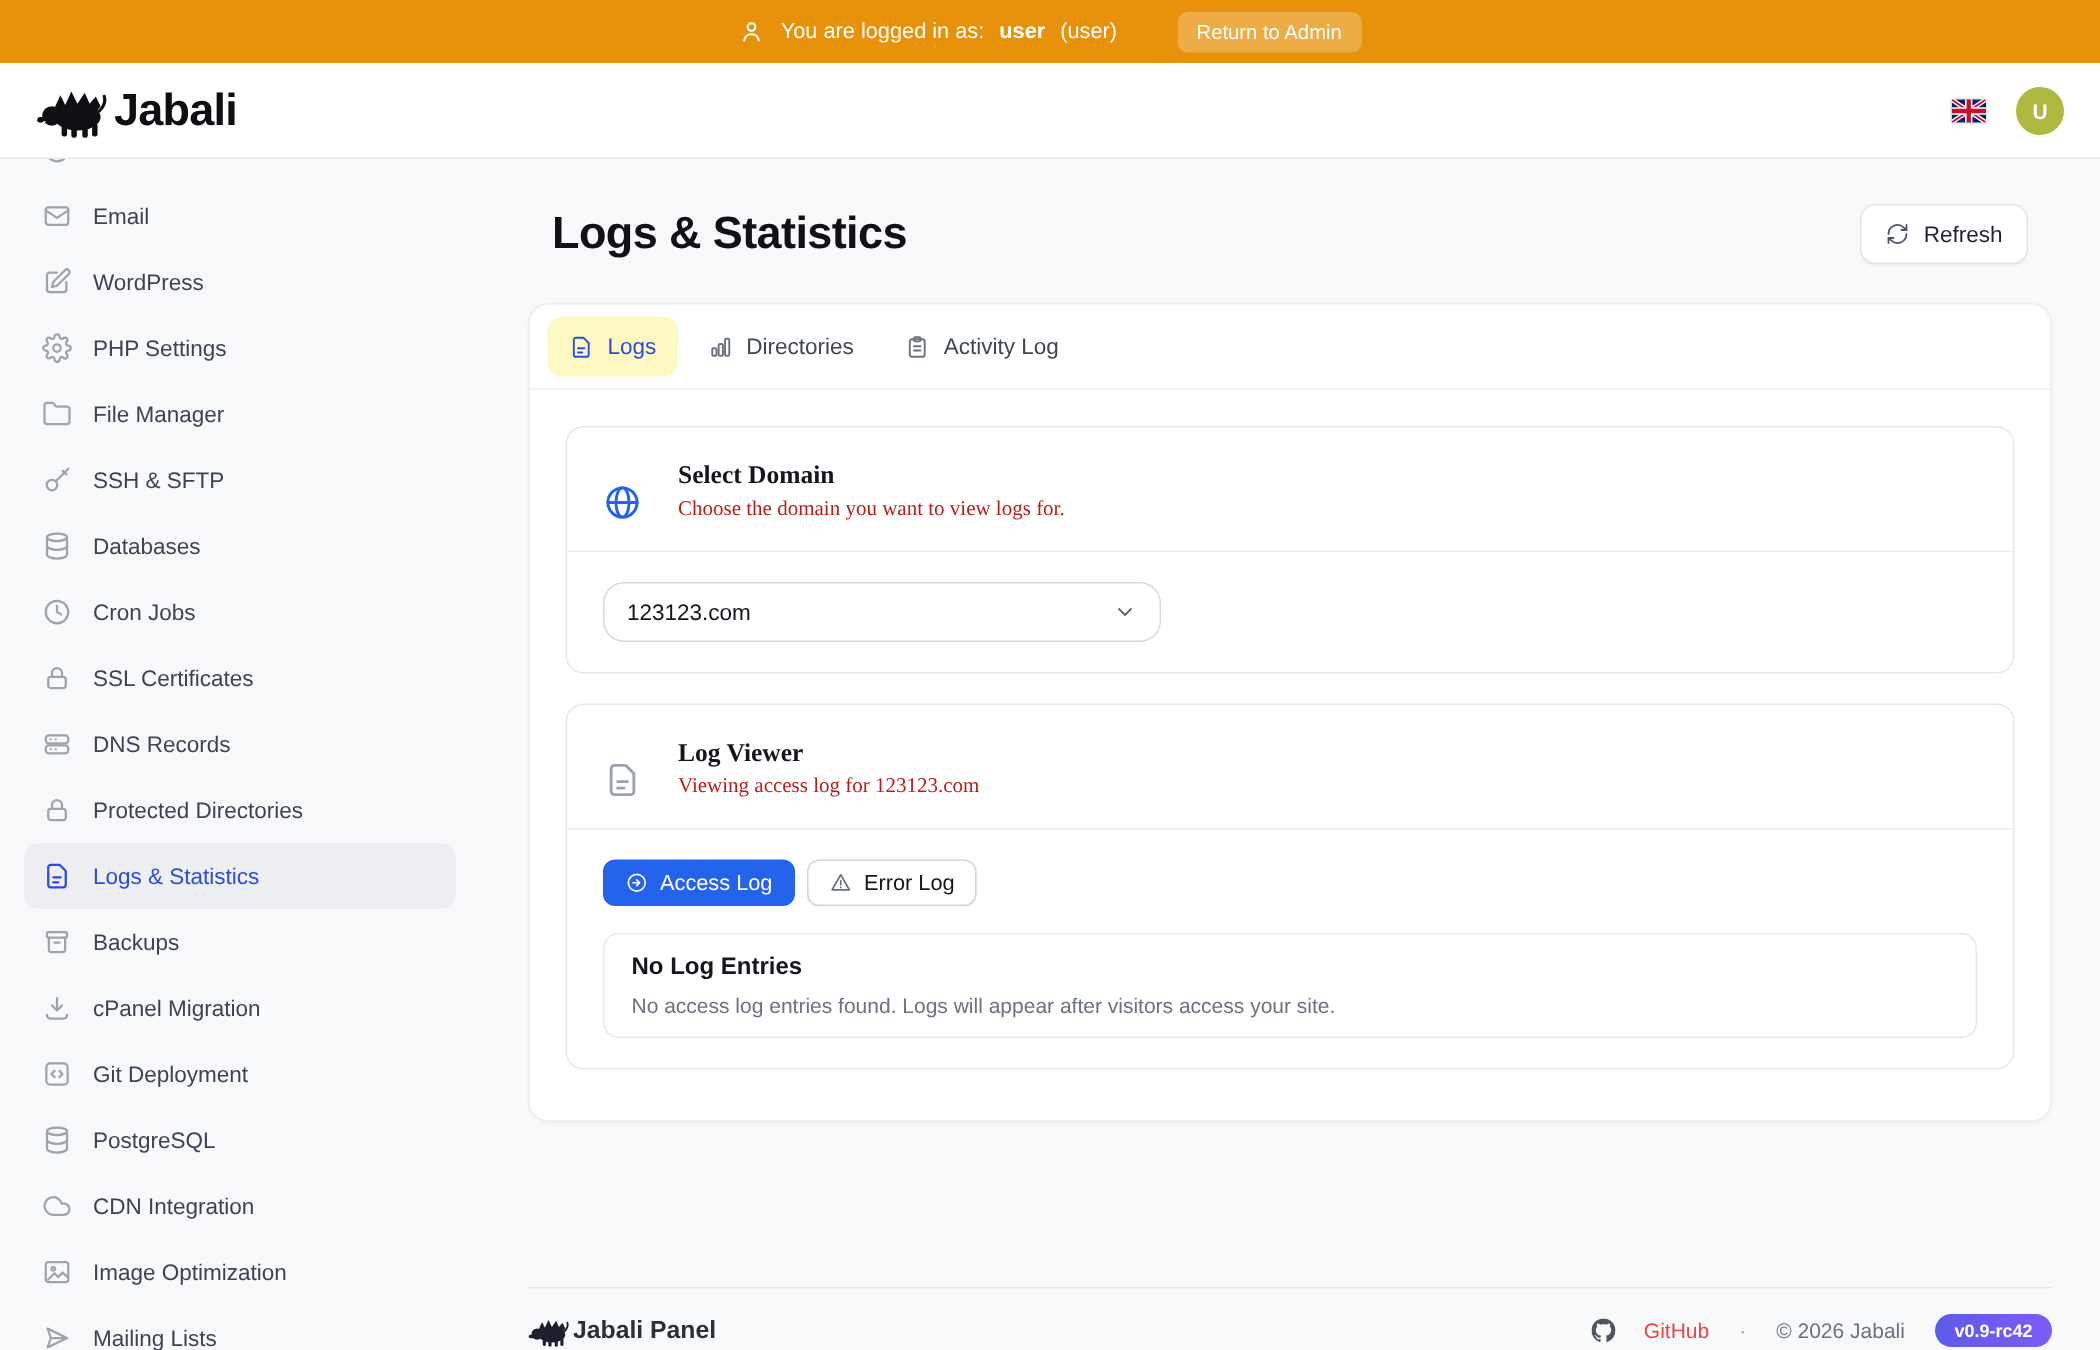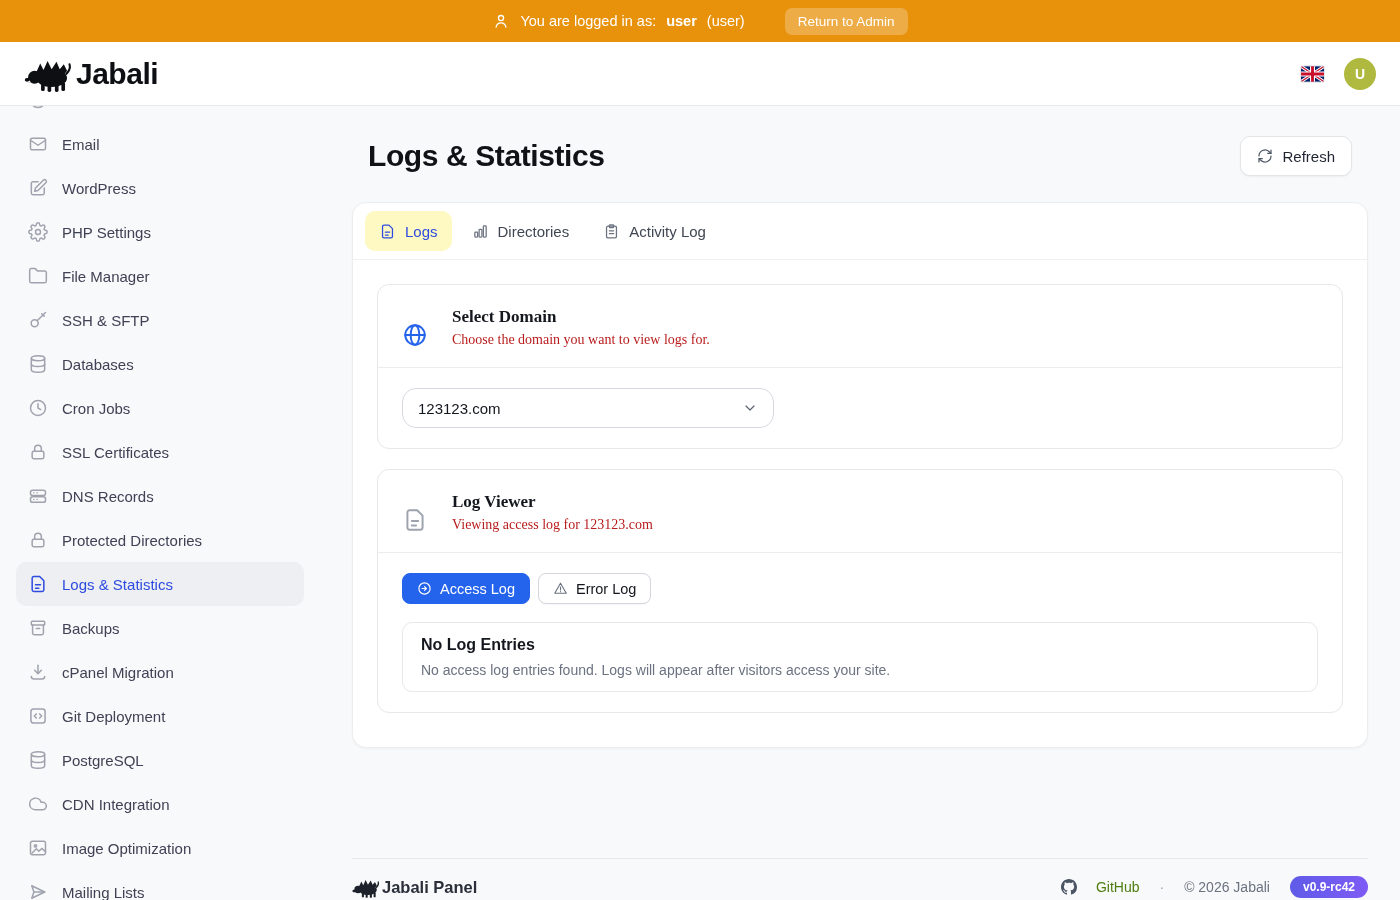--- a/index.html
+++ b/index.html
@@ -67,21 +67,21 @@
   .btn-secondary .ic { stroke:#6B7280; }
 
   .empty-box { margin-top:18px; border:1px solid #E6E8EB; border-radius:10px; padding:13px 18px; }
   .empty-title { font-size:16px; font-weight:700; color:#14171D; }
   .empty-msg { font-size:14px; color:#6B7280; margin-top:8px; }
 
   
   .footer { margin-top:110px; border-top:1px solid #E7E8EA; padding-top:17px; display:flex; align-items:center; justify-content:space-between; }
   .foot-brand { display:flex; align-items:center; gap:0; font-size:16.5px; font-weight:700; color:#2A2F3A; }
   .foot-right { display:flex; align-items:center; gap:20px; }
-  .gh-link { display:flex; align-items:center; gap:19px; font-size:14px; color:#4d7c0f; text-decoration:none; cursor:pointer; }
+  .gh-link { display:flex; align-items:center; gap:19px; font-size:14px; color:#ef4444; text-decoration:none; cursor:pointer; }
   .gh-link svg { width:16px; height:16px; fill:#4B5563; }
   .foot-sep { color:#9CA3AF; font-size:14px; }
   .foot-copy { font-size:14px; color:#6B7280; }
   .ver-badge { background:linear-gradient(90deg,#5F5BE8,#7E5BF6); color:#fff; font-size:12px; font-weight:600; border-radius:999px; padding:4px 13px; cursor:pointer; }
 
   .ic { fill:none; stroke-width:1.8; stroke-linecap:round; stroke-linejoin:round; }
 </style>
 </head>
 <body>
 

